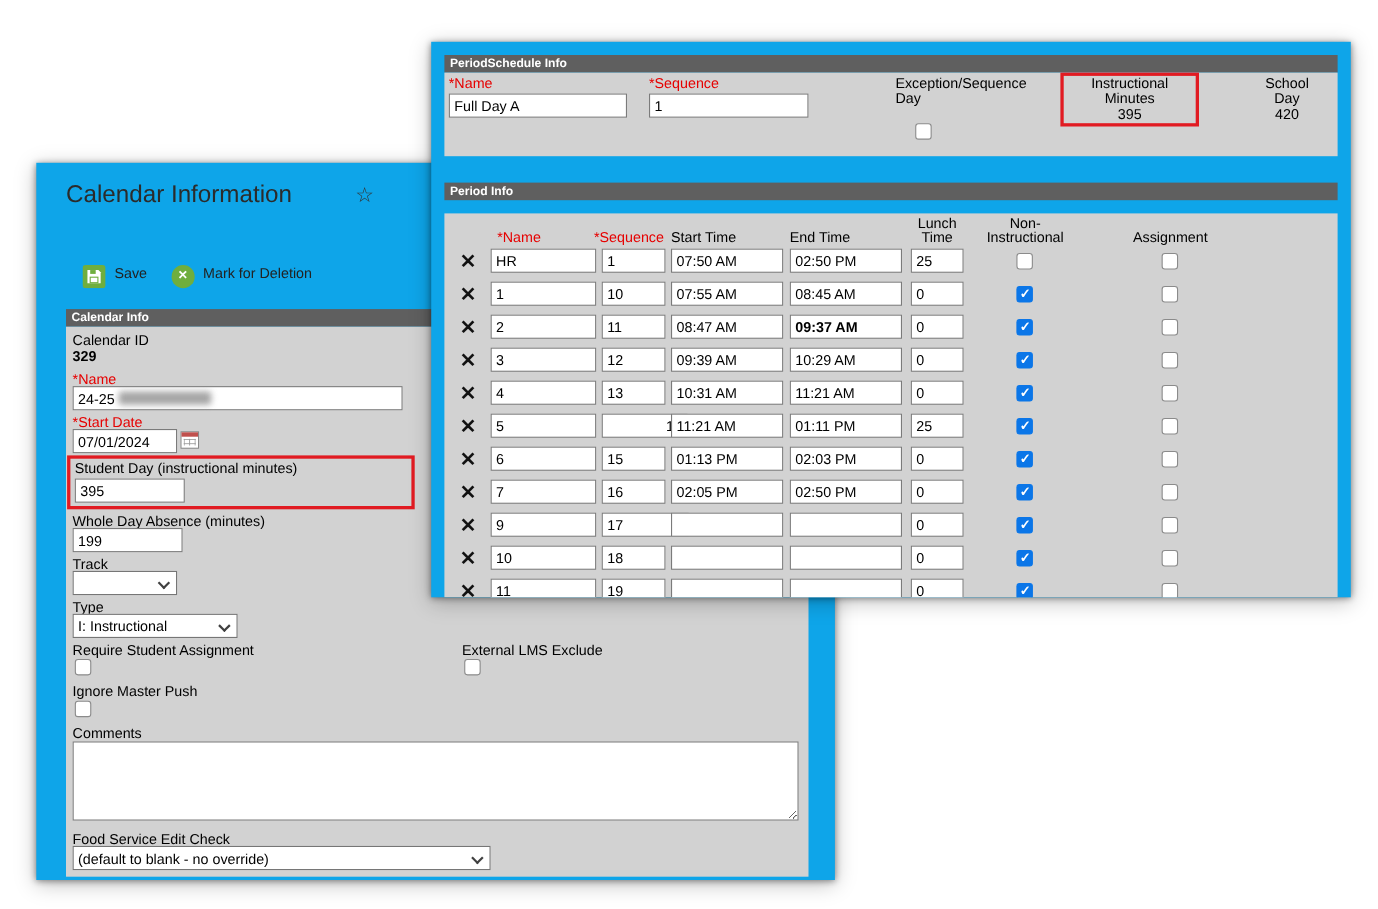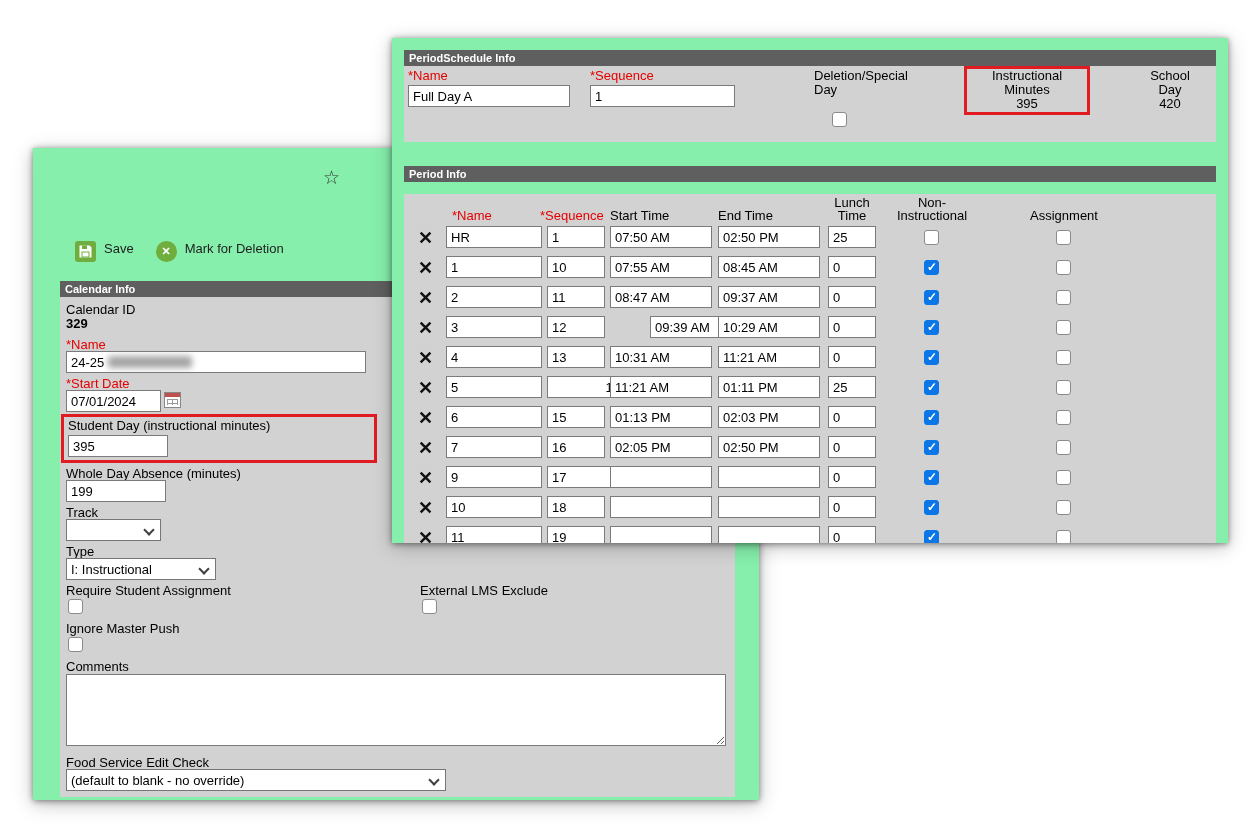--- a/index.html
+++ b/index.html
@@ -6,21 +6,21 @@
   html, body { width: 1253px; height: 826px; }
   body {
     position: relative;
     background: #ffffff;
     font-family: "Liberation Sans", sans-serif;
     overflow: hidden;
     color: #000;
   }
   .panel {
     position: absolute;
-    background: #86efac;
+    background: #0ea5e9;
     box-shadow: 0 1px 6px rgba(0,0,0,.45), 0 4px 18px rgba(0,0,0,.25);
   }
   #calendar-panel { left: 33px; top: 148px; width: 726px; height: 652px; z-index: 1; }
   #period-panel   { left: 392px; top: 38px; width: 836px; height: 505px; z-index: 2; overflow: hidden; }
 
   .section-bar {
     position: absolute;
     height: 16px;
     background: var(--section-bar, #5f5f5f);
     color: #fff;
@@ -141,20 +141,21 @@
     position: absolute;
     font-size: 18px; font-weight: bold; color: #111;
     cursor: pointer; line-height: 22px;
   }
 </style>
 </head>
 <body>
 
 <div class="panel" id="calendar-panel">
 
+  <h1 class="page-title">Calendar Information</h1>
   <span class="star">☆</span>
 
   <div class="toolbar">
     <div class="tb-btn">
       <span style="display:inline-flex">
         <svg width="21" height="21" viewBox="0 0 21 21" aria-hidden="true">
           <rect width="21" height="21" rx="3" fill="#6fae3e"></rect>
           <path d="M4.5 4.5h10l2 2v10h-12z" fill="#fff"></path>
           <rect x="7" y="4.5" width="5" height="3.5" fill="#6fae3e"></rect>
           <rect x="6.5" y="10.5" width="8" height="6" fill="#6fae3e"></rect>
@@ -225,21 +226,21 @@
 
   <div class="section-bar ps-bar">PeriodSchedule Info</div>
 
   <div class="form-gray ps-body">
     <div class="lbl red" style="left:4px;top:3px">*Name</div>
     <input class="txt" style="left: 4px; top: 19px; width: 162px;" value="Full Day A">
 
     <div class="lbl red" style="left:186px;top:3px">*Sequence</div>
     <input class="txt" style="left: 186px; top: 19px; width: 145px;" value="1">
 
-    <div class="lbl" style="left:410px;top:3px">Deletion/Special</div>
+    <div class="lbl" style="left:410px;top:3px">Exception/Sequence</div>
     <div class="lbl" style="left:410px;top:17px">Day</div>
     <span class="checkbox" style="left:428px;top:46px"></span>
 
     <div class="red-box" style="left:560px;top:0;width:126px;height:49px"></div>
     <div class="lbl ctr" style="left:560px;top:3px;width:126px">Instructional</div>
     <div class="lbl ctr" style="left:560px;top:17px;width:126px">Minutes</div>
     <div class="lbl ctr" style="left:560px;top:31px;width:126px">395</div>
 
     <div class="lbl ctr" style="left:722px;top:3px;width:88px">School</div>
     <div class="lbl ctr" style="left:722px;top:17px;width:88px">Day</div>
@@ -279,30 +280,30 @@
           <input class="txt" value="08:45 AM" style="left: 314px; top: 2px; width: 102px;">
           <input class="txt" value="0" style="left: 424px; top: 2px; width: 48px;">
           <span class="checkbox checked" style="left: 520px; top: 6px;"></span>
           <span class="checkbox" style="left: 652px; top: 6px;"></span>
         </div>
         <div class="p-row" style="top: 90px;">
           <span class="del" style="left: 14px; top: 3px;">✕</span>
           <input class="txt" value="2" style="left: 42px; top: 2px; width: 96px;">
           <input class="txt" value="11" style="left: 143px; top: 2px; width: 58px;">
           <input class="txt" value="08:47 AM" style="left: 206px; top: 2px; width: 102px;">
-          <input class="txt" value="09:37 AM" style="left: 314px; top: 2px; width: 102px;">
+          <input class="txt" value="09:37 AM" style="left: 314px; top: 2px; width: 102px; font-weight: bold;">
           <input class="txt" value="0" style="left: 424px; top: 2px; width: 48px;">
           <span class="checkbox checked" style="left: 520px; top: 6px;"></span>
           <span class="checkbox" style="left: 652px; top: 6px;"></span>
         </div>
         <div class="p-row" style="top: 120px;">
           <span class="del" style="left: 14px; top: 3px;">✕</span>
           <input class="txt" value="3" style="left: 42px; top: 2px; width: 96px;">
           <input class="txt" value="12" style="left: 143px; top: 2px; width: 58px;">
-          <input class="txt" value="09:39 AM" style="left: 206px; top: 2px; width: 102px; margin-left: 40px;">
+          <input class="txt" value="09:39 AM" style="left: 206px; top: 2px; width: 102px;">
           <input class="txt" value="10:29 AM" style="left: 314px; top: 2px; width: 102px;">
           <input class="txt" value="0" style="left: 424px; top: 2px; width: 48px;">
           <span class="checkbox checked" style="left: 520px; top: 6px;"></span>
           <span class="checkbox" style="left: 652px; top: 6px;"></span>
         </div>
         <div class="p-row" style="top: 150px;">
           <span class="del" style="left: 14px; top: 3px;">✕</span>
           <input class="txt" value="4" style="left: 42px; top: 2px; width: 96px;">
           <input class="txt" value="13" style="left: 143px; top: 2px; width: 58px;">
           <input class="txt" value="10:31 AM" style="left: 206px; top: 2px; width: 102px;">

